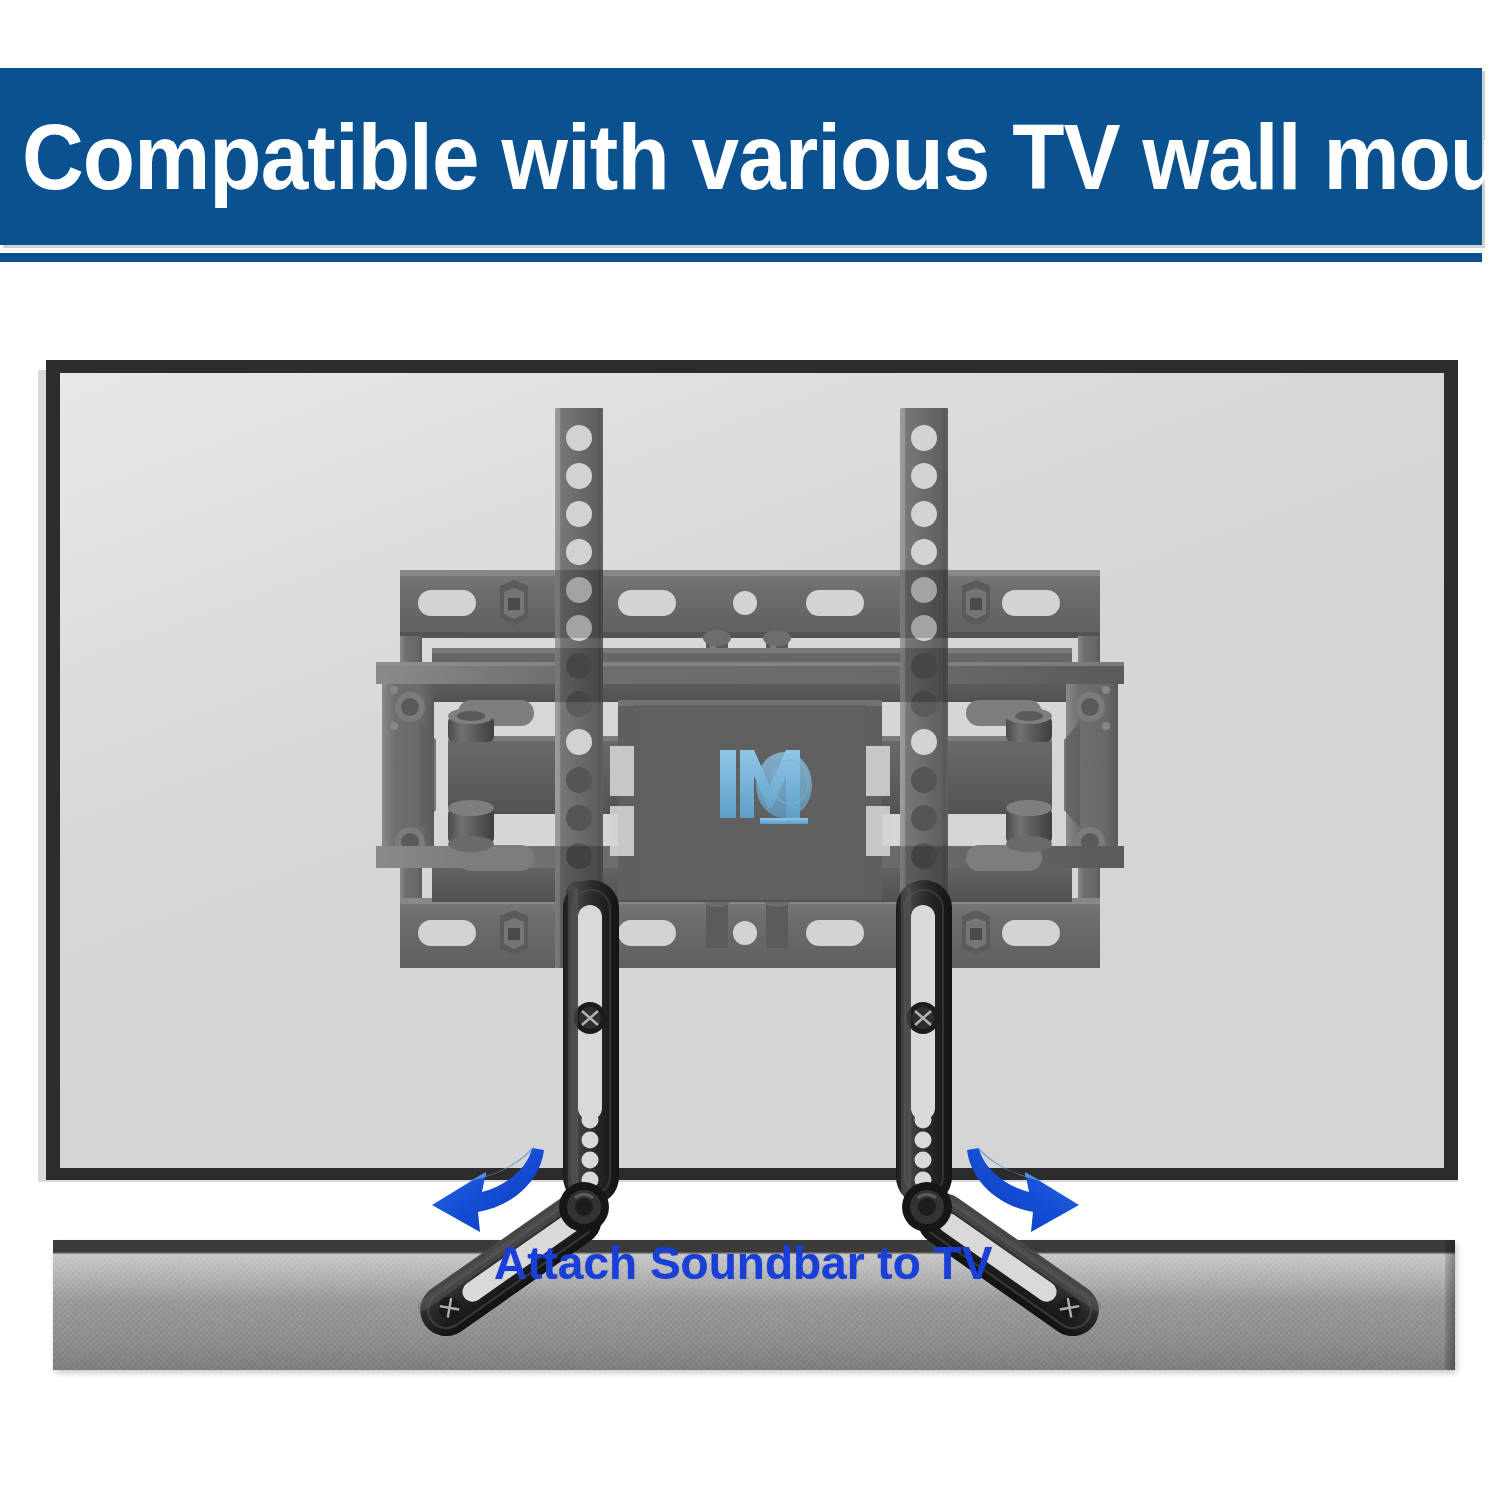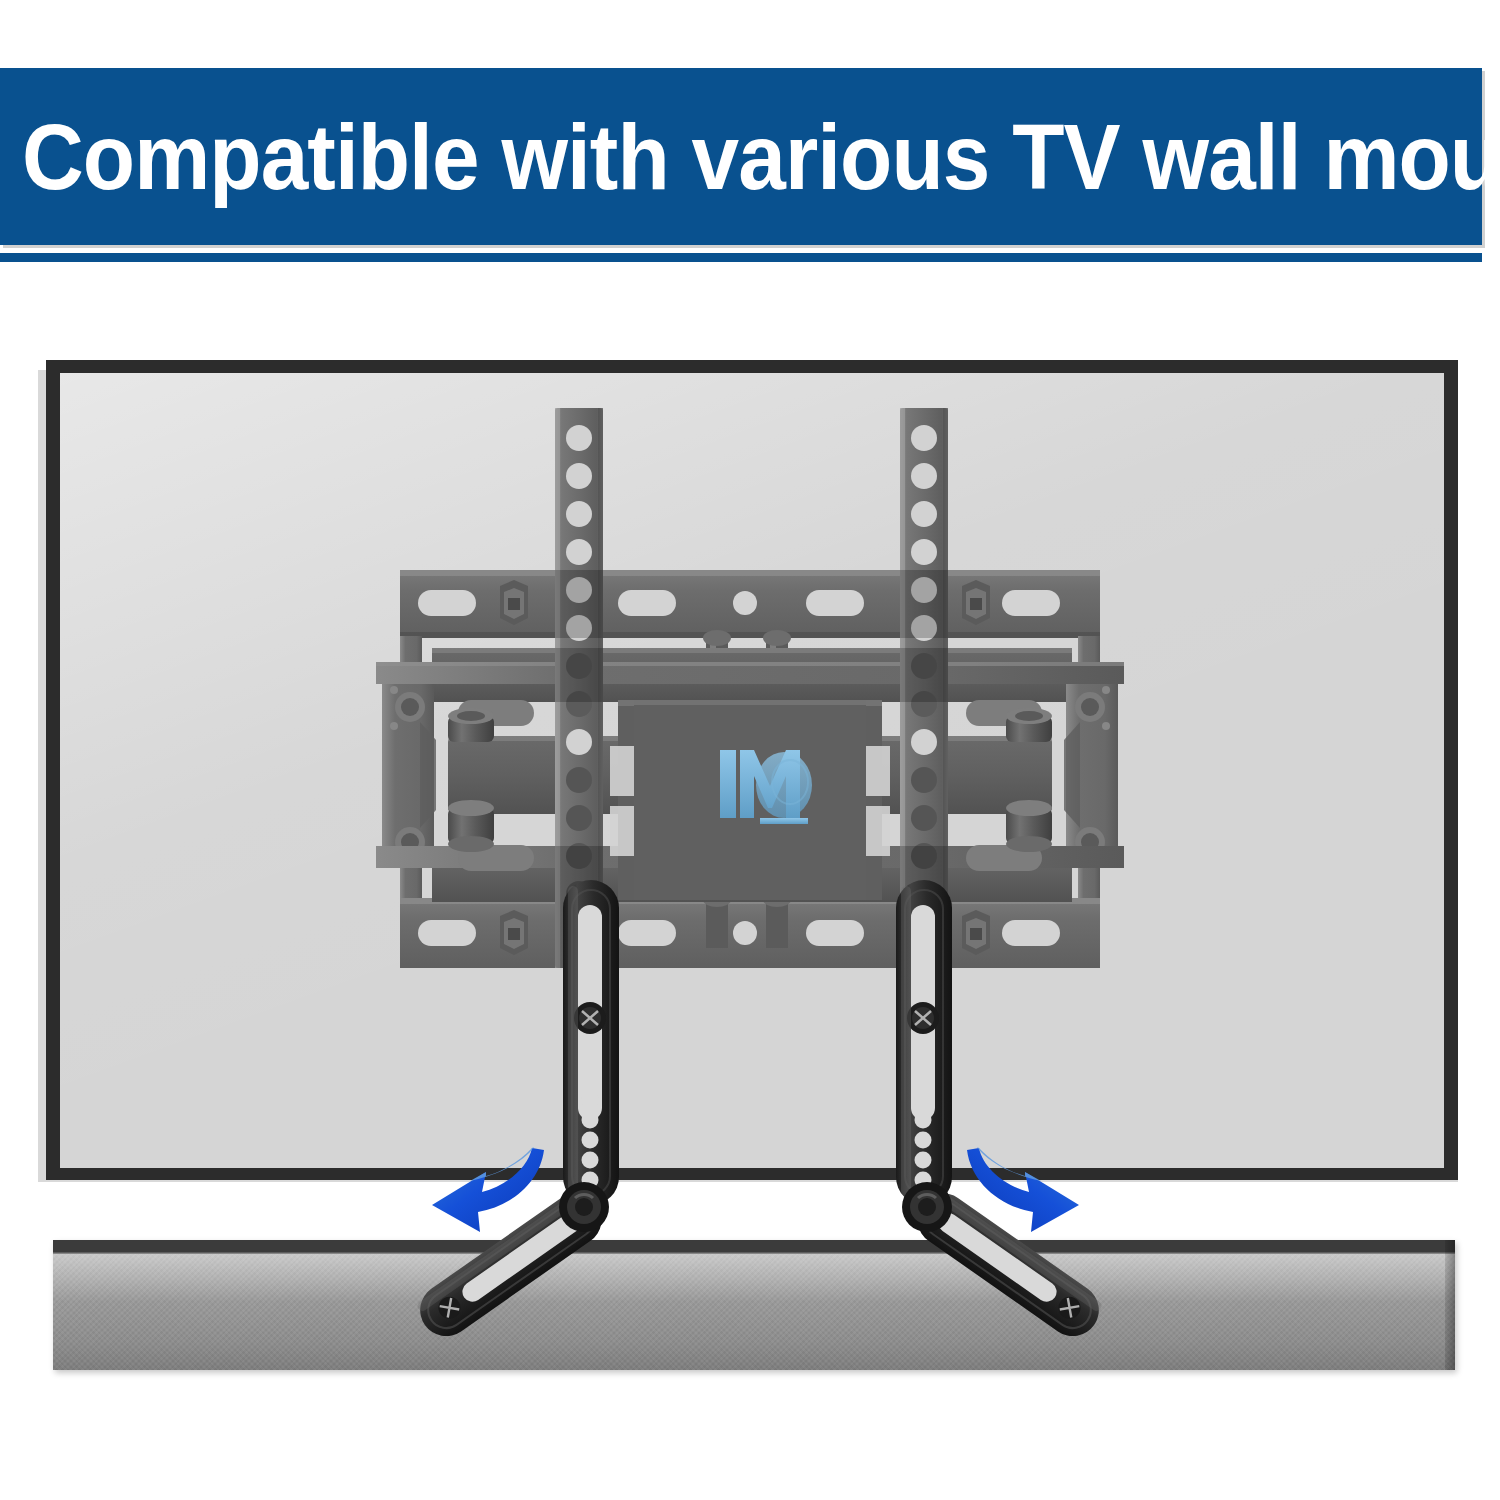--- a/index.html
+++ b/index.html
@@ -516,14 +516,15 @@
                L 1079 1205
                L 1031 1232
                L 1033 1212
                C 999 1206, 971 1182, 967 1150
                Z" fill="url(#gArrowR)"></path>
       <path d="M979 1148 C 991 1161, 1009 1172, 1025 1176 L 1025 1172 L 1041 1181
                C 1013 1175, 987 1162, 977 1147 Z" fill="#5e9ae0" opacity=".85"></path>
     </g>
   </svg>
 
+  <div class="caption">Attach Soundbar to TV</div>
 
 </div>
 
 </body></html>

